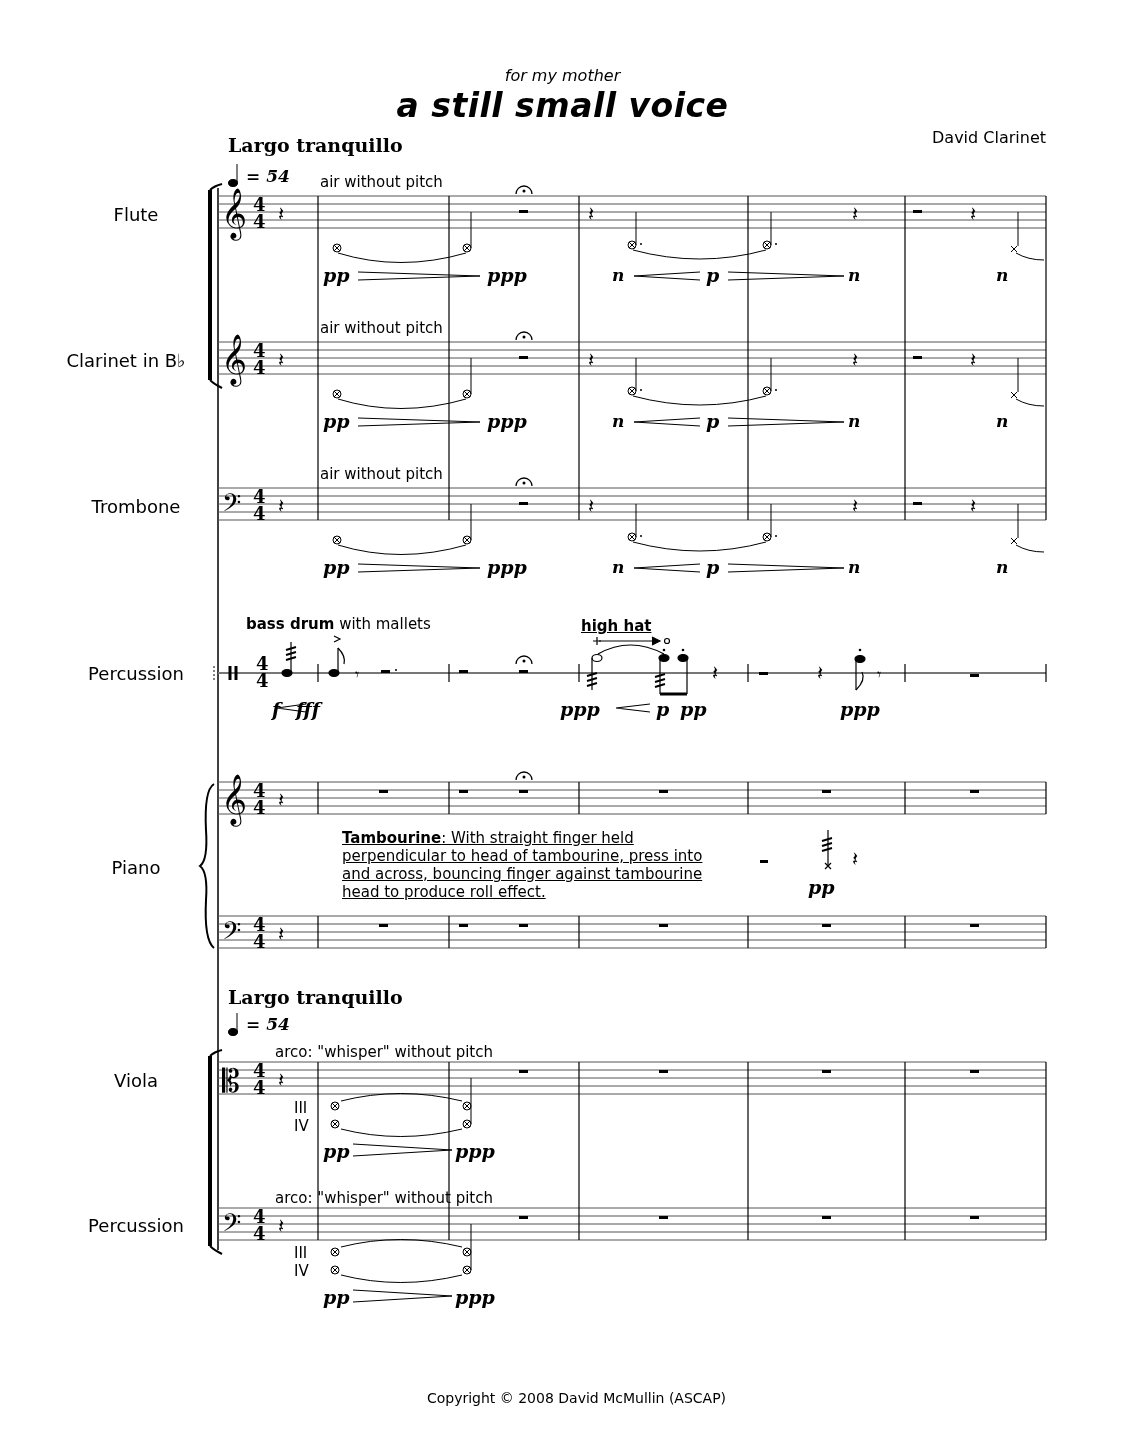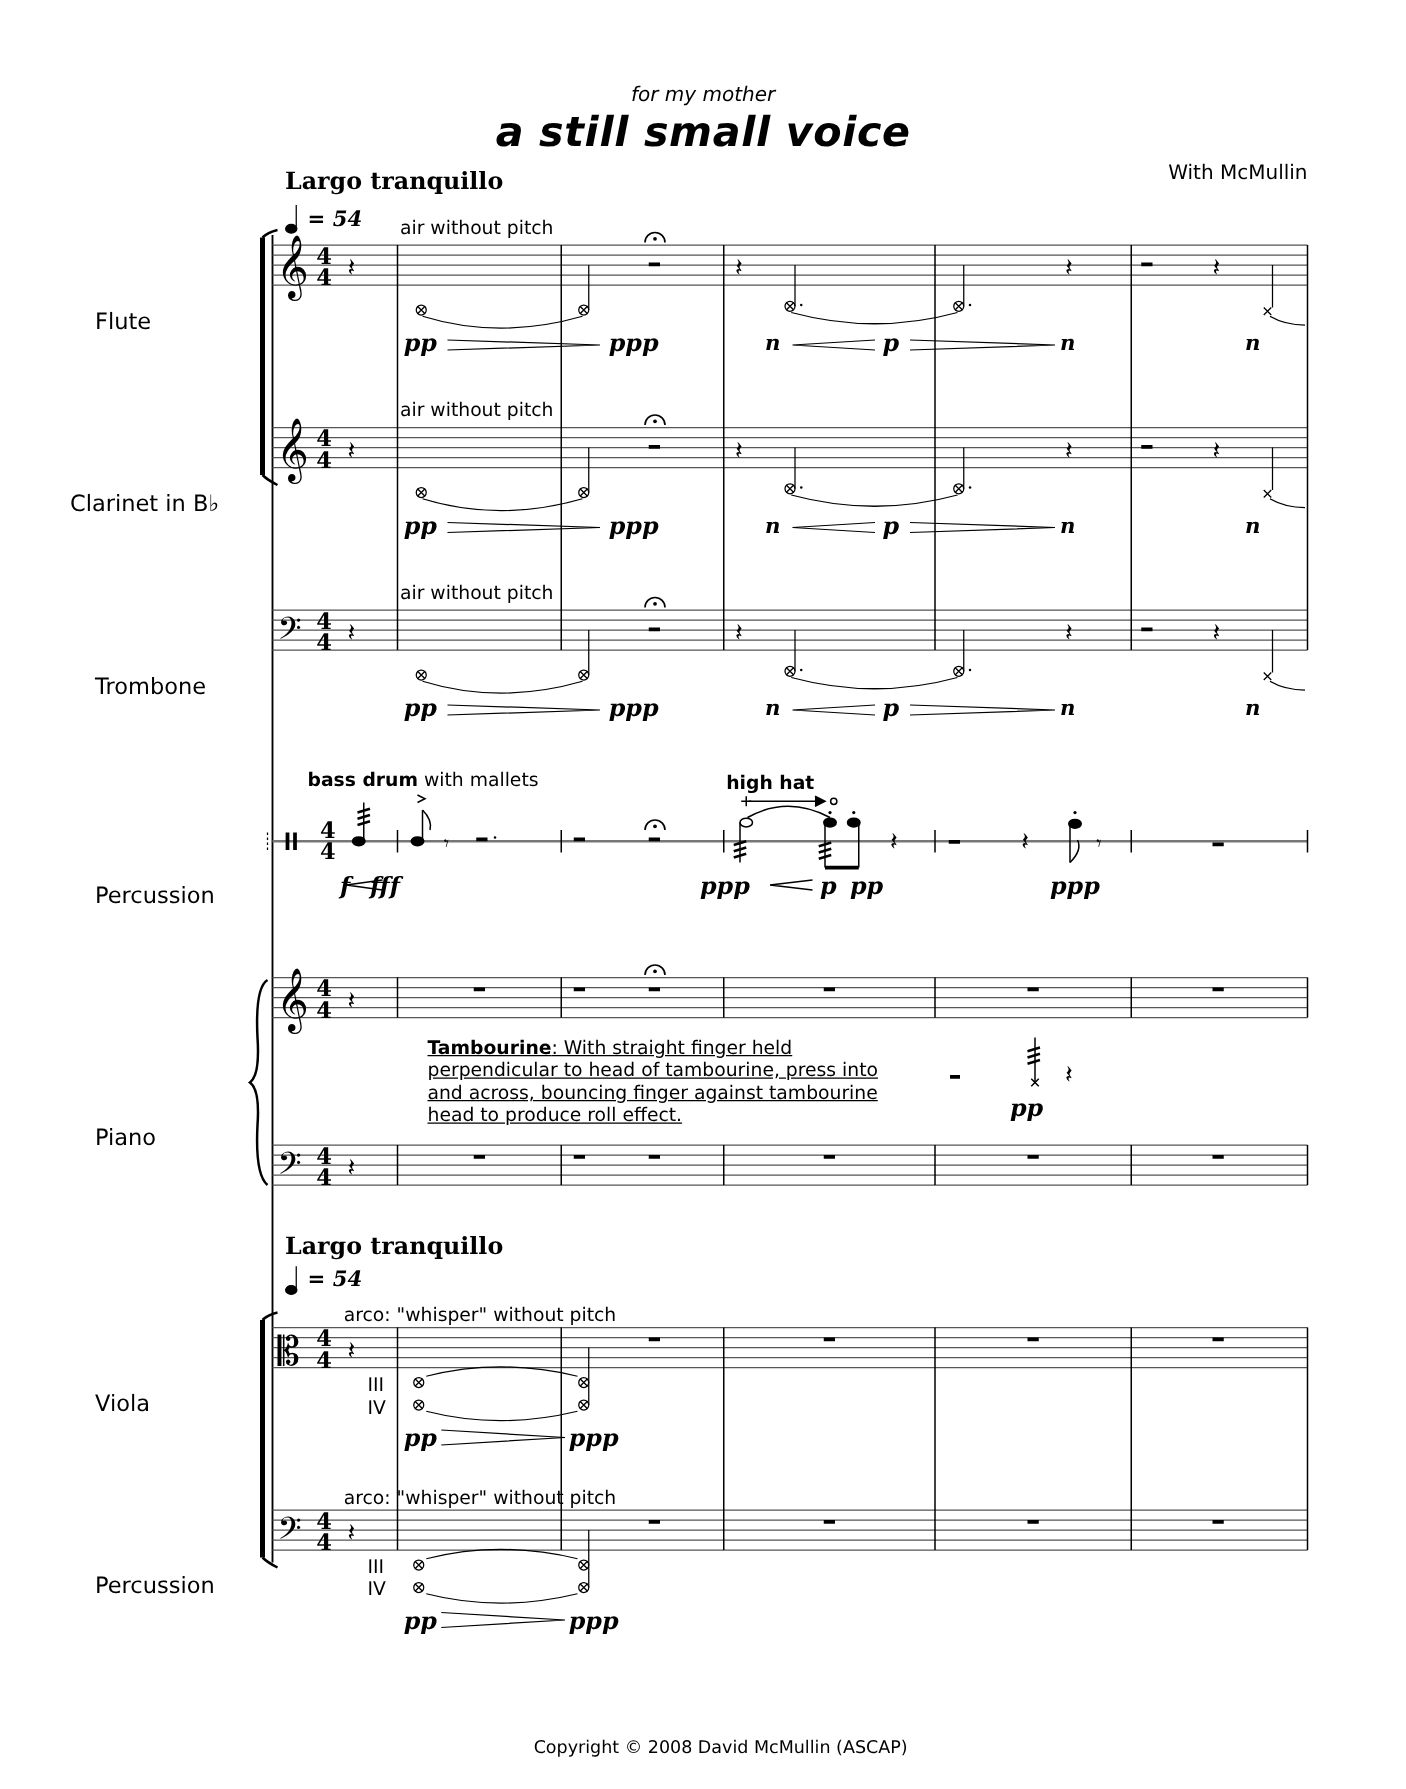--- a/index.html
+++ b/index.html
@@ -3,52 +3,52 @@
 <meta charset="utf-8">
 <style>
   html, body { margin:0; padding:0; background:#fff; }
   body { width:1125px; height:1431px; position:relative; overflow:hidden; font-family:"DejaVu Sans", sans-serif; color:#000; }
   .abs { position:absolute; }
   .dedication { left:0; width:1125px; top:66px; text-align:center; font-style:italic; font-size:16px; }
   .title { left:0; width:1125px; top:86px; text-align:center; font-style:italic; font-weight:bold; font-size:33px; letter-spacing:0.5px; }
   .composer { right:79px; top:128px; font-size:16px; }
   .tempo { font-family:"DejaVu Serif", serif; font-weight:bold; font-size:19px; }
   .mm { font-family:"DejaVu Serif", serif; font-weight:bold; font-style:italic; font-size:17px;text-align:center; }
-  .inst { font-size:18px; text-align:left; width:120px;margin-top:43px; }
+  .inst { font-size:18px; text-align:center; width:120px; }
   .tech { font-size:15px; }
   .tech b { font-weight:bold; }
   .dyn { font-family:"DejaVu Serif", serif; font-style:italic; font-weight:bold; font-size:19px; }
   .dyn.small { font-size:17px; }
   .note-text { font-size:15px; line-height:18px; width:380px;text-decoration:underline; }
   .copyright { left:0; width:1125px; top:1390px; text-align:center; font-size:14px;padding-left:14px; }
   svg { position:absolute; left:0; top:0; }
 </style>
 </head>
 <body>
 
 <div class="abs dedication">for my mother</div>
 <div class="abs title">a still small voice</div>
-<div class="abs composer">With McMullin</div>
+<div class="abs composer">David Clarinet</div>
 
 <div class="abs tempo" style="left:228px;top:134px;">Largo tranquillo</div>
 <div class="abs mm" style="left:246px;top:166px;">= 54</div>
 
 <div class="abs inst" style="left:76px;top:204px;">Flute</div>
 <div class="abs inst" style="left:56px;top:350px;width:140px;">Clarinet in B♭</div>
 <div class="abs inst" style="left:76px;top:496px;">Trombone</div>
 <div class="abs inst" style="left:76px;top:663px;">Percussion</div>
 <div class="abs inst" style="left:76px;top:857px;">Piano</div>
 <div class="abs inst" style="left:76px;top:1070px;">Viola</div>
 <div class="abs inst" style="left:76px;top:1215px;">Percussion</div>
 
 <div class="abs tech" style="left:320px;top:173px;">air without pitch</div>
 <div class="abs tech" style="left:320px;top:319px;">air without pitch</div>
 <div class="abs tech" style="left:320px;top:465px;">air without pitch</div>
 <div class="abs tech" style="left:246px;top:615px;"><b>bass drum</b><span> with mallets</span></div>
-<div class="abs tech" style="left:581px;top:617px;font-weight:bold;">high hat</div>
+<div class="abs tech" style="left:581px;top:617px;font-weight:bold;text-decoration:underline;">high hat</div>
 <div class="abs tech" style="left:275px;top:1043px;">arco:  "whisper" without pitch</div>
 <div class="abs tech" style="left:275px;top:1189px;">arco:  "whisper" without pitch</div>
 
 <div class="abs tech" style="left:294px;top:1099px;line-height:18px;">
     <div>III</div>
     <div>IV</div>
   </div>
 <div class="abs tech" style="left:294px;top:1244px;line-height:18px;">
     <div>III</div>
     <div>IV</div>

